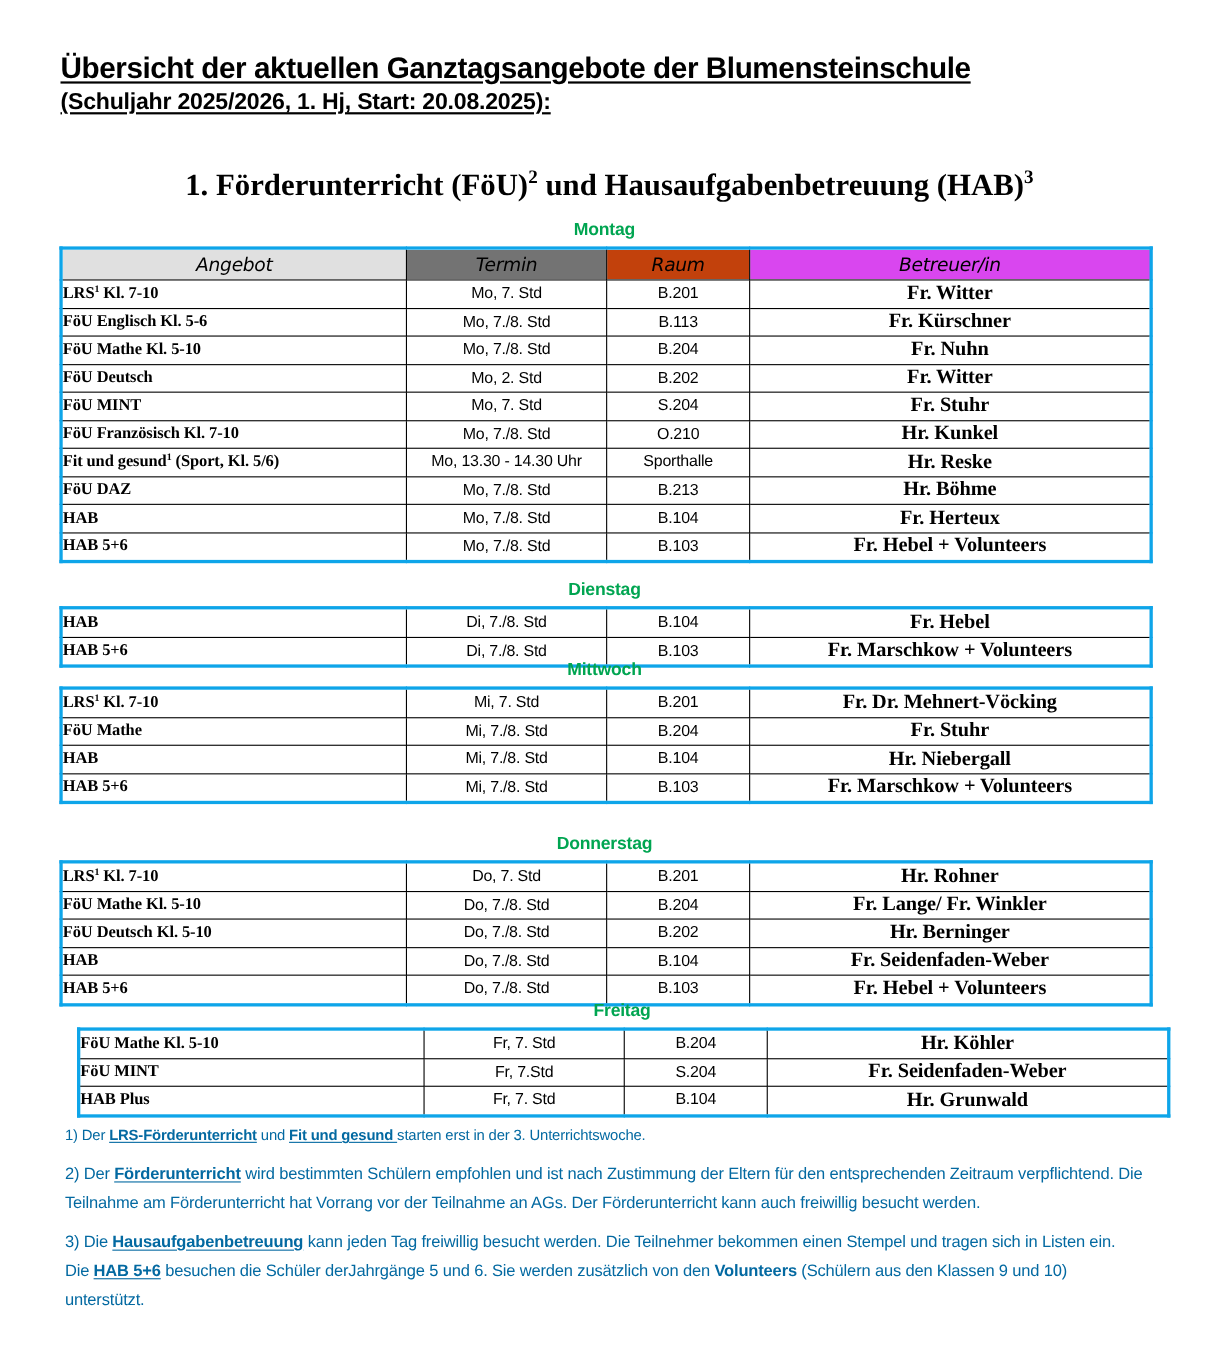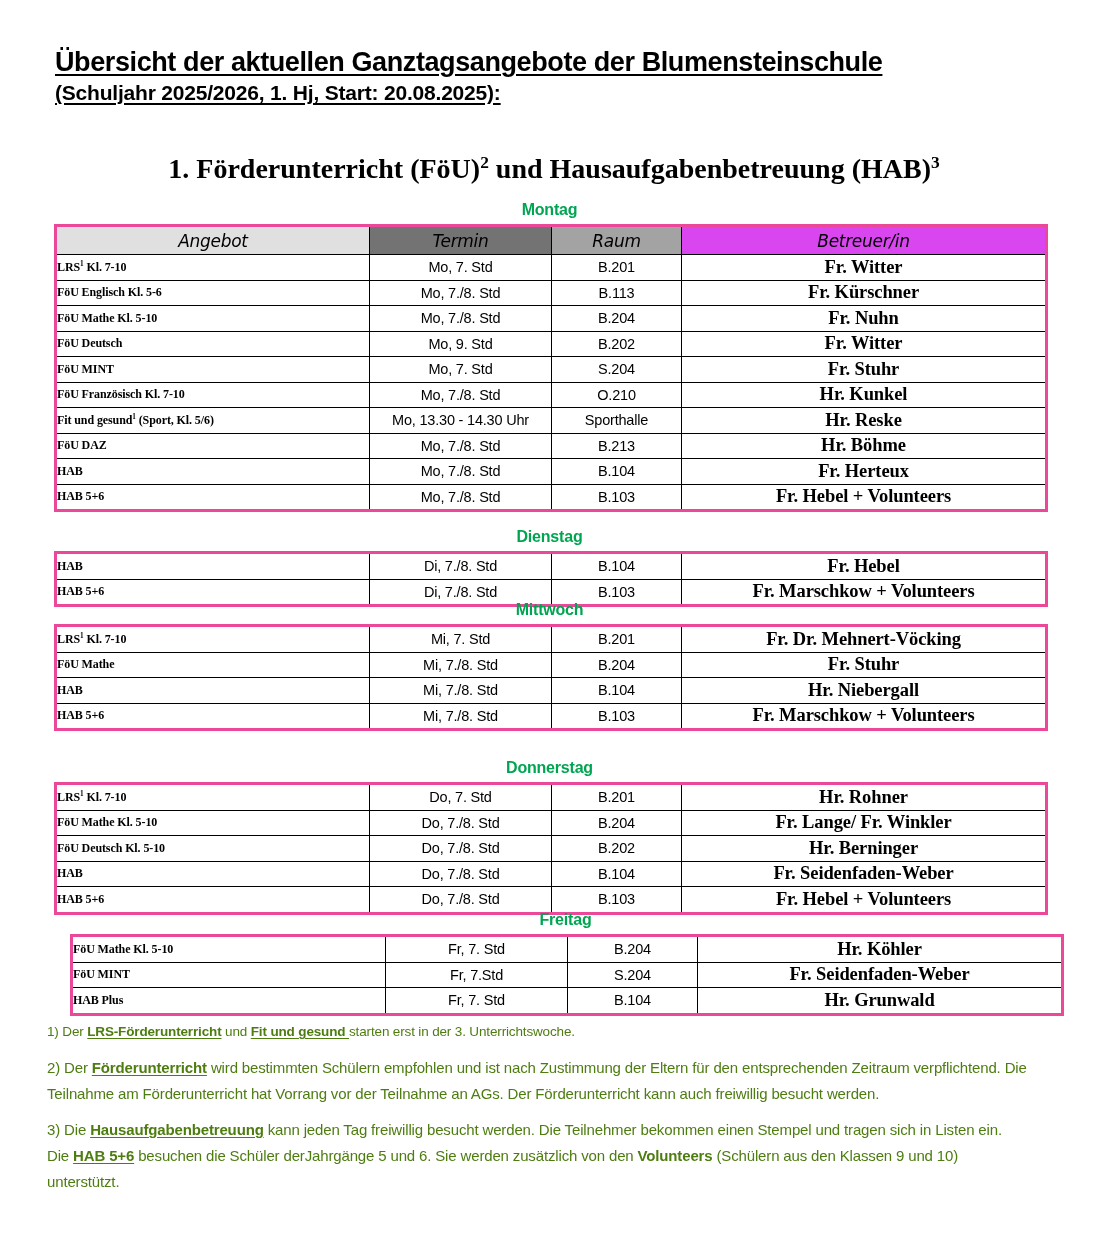--- a/index.html
+++ b/index.html
@@ -89,21 +89,21 @@
     text-align: center;
     color: #00a551;
     margin-bottom: 5px;
     letter-spacing: -0.2px;
   }
 
   table.sched {
     border-collapse: collapse;
     width: 991px;
     table-layout: fixed;
-    border: 3px solid #ec4899;
+    border: 3px solid #0ea5e9;
   }
   table.sched col.c-angebot { width: 314px; }
   table.sched col.c-termin  { width: 182px; }
   table.sched col.c-raum    { width: 130px; }
   table.sched col.c-betr    { width: 365px; }
 
   table.sched th,
   table.sched td {
     border: 1.3px solid #000;
     padding: 0;
@@ -120,21 +120,21 @@
     font-style: italic;
     font-weight: normal;
     font-size: 17px;
     text-align: center;
     letter-spacing: -0.3px;
   }
 
   td.angebot {
     font-family: "Liberation Serif", serif;
     font-weight: bold;
-    font-size: 12px;
+    font-size: 15px;
     text-align: left;
     padding-left: 4px;
     letter-spacing: -0.1px;
   }
   td.angebot sup {
     font-size: 0.6em;
     vertical-align: super;
     line-height: 0;
     font-weight: bold;
   }
@@ -149,25 +149,25 @@
     font-family: "Liberation Serif", serif;
     font-weight: bold;
     font-size: 18.5px;
     text-align: center;
     letter-spacing: -0.1px;
   }
 
   
   .footnotes {
     position: absolute;
-    left: 47px;
+    left: 59px;
     top: 1022px;
     width: 980px;
     font-family: "Liberation Sans", sans-serif;
-    color: #4d7c0f;
+    color: #0369a1;
   }
   .fn {
     font-size: 15px;
     line-height: 26px;
     letter-spacing: -0.15px;
     margin: 0 0 10px 0;
     text-align: left;
   }
   .fn.small {
     font-size: 13.5px;
@@ -198,21 +198,21 @@
           <colgroup>
             <col class="c-angebot">
             <col class="c-termin">
             <col class="c-raum">
             <col class="c-betr">
           </colgroup>
           <thead>
             <tr>
               <th style="background: rgb(224, 224, 224);">Angebot</th>
               <th style="background: #737373;">Termin</th>
-              <th style="background: #a3a3a3;">Raum</th>
+              <th style="background: #c2410c;">Raum</th>
               <th style="background: #d946ef;">Betreuer/in</th>
             </tr>
           </thead>
           <tbody>
             <tr>
               <td class="angebot">LRS<sup>1</sup> Kl. 7-10</td>
               <td class="termin">Mo, 7. Std</td>
               <td class="raum">B.201</td>
               <td class="betreuer">Fr. Witter</td>
             </tr>
@@ -223,21 +223,21 @@
               <td class="betreuer">Fr. Kürschner</td>
             </tr>
             <tr>
               <td class="angebot">FöU Mathe Kl. 5-10</td>
               <td class="termin">Mo, 7./8. Std</td>
               <td class="raum">B.204</td>
               <td class="betreuer">Fr. Nuhn</td>
             </tr>
             <tr>
               <td class="angebot">FöU Deutsch</td>
-              <td class="termin">Mo, 9. Std</td>
+              <td class="termin">Mo, 2. Std</td>
               <td class="raum">B.202</td>
               <td class="betreuer">Fr. Witter</td>
             </tr>
             <tr>
               <td class="angebot">FöU MINT</td>
               <td class="termin">Mo, 7. Std</td>
               <td class="raum">S.204</td>
               <td class="betreuer">Fr. Stuhr</td>
             </tr>
             <tr>

